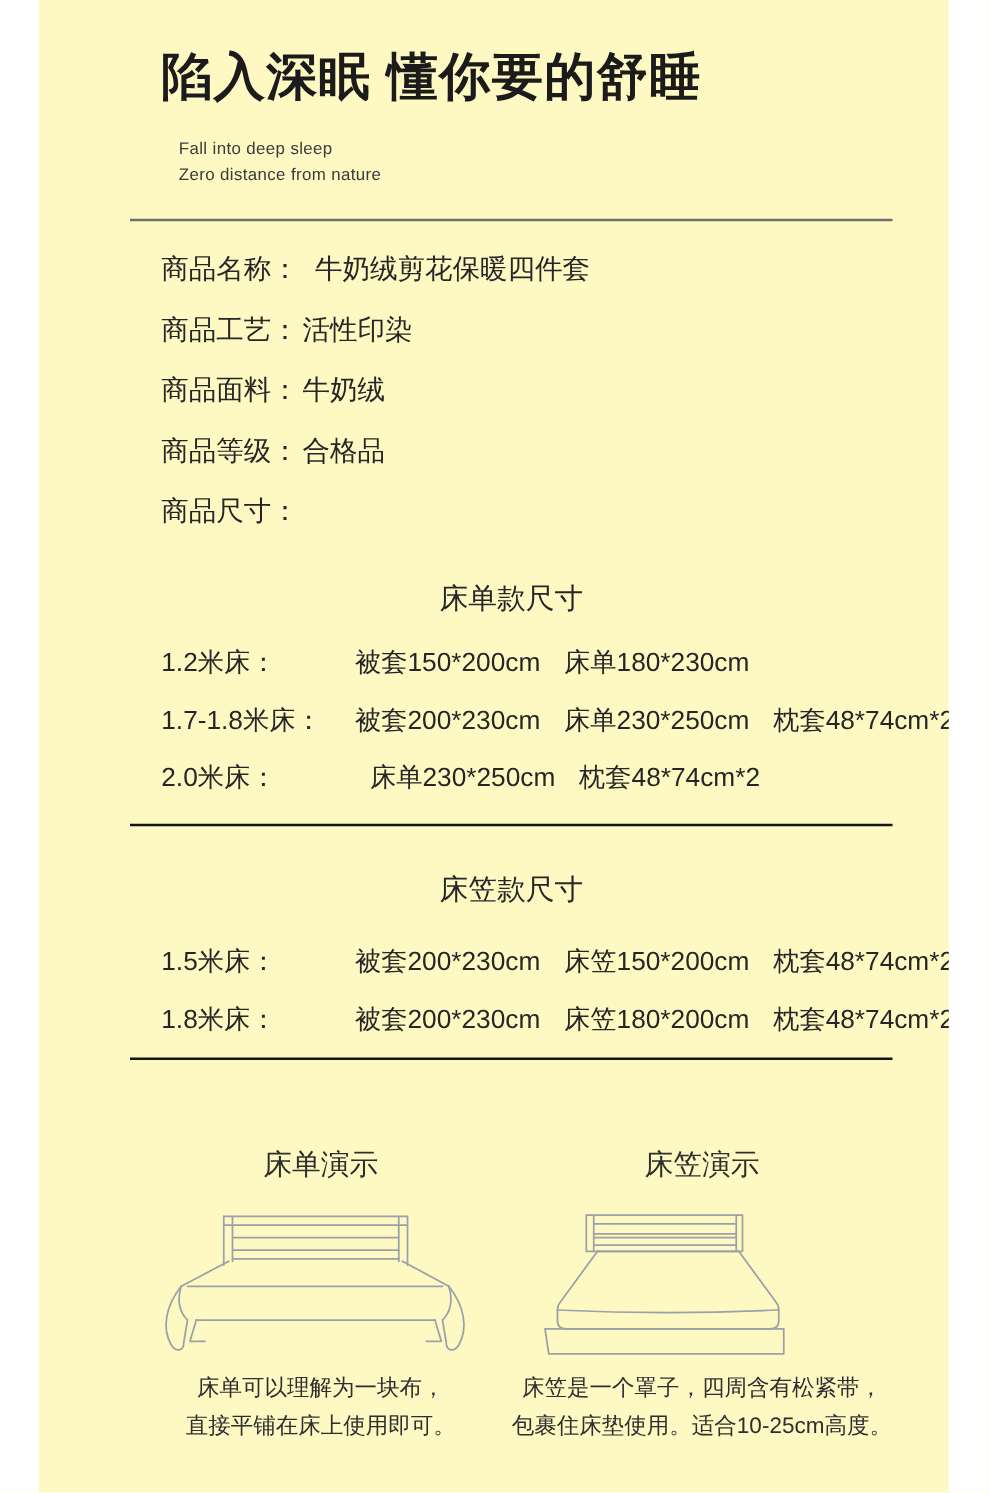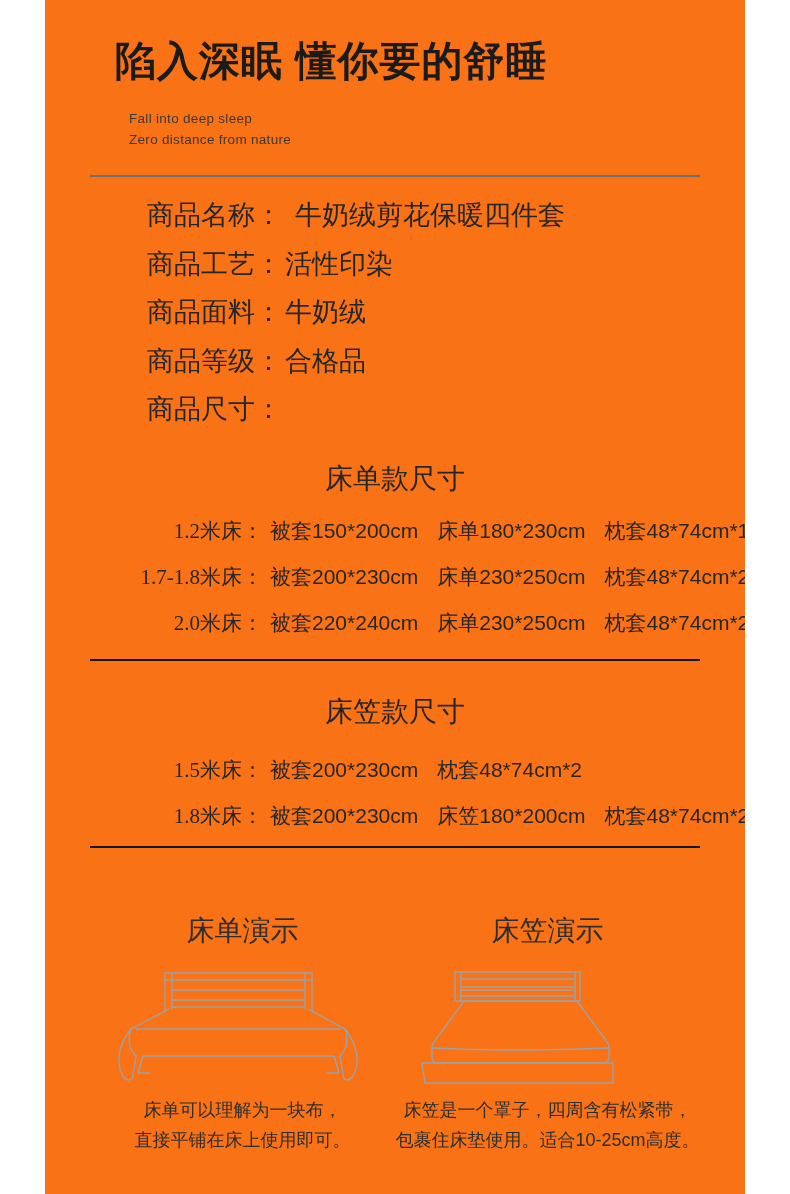--- a/index.html
+++ b/index.html
@@ -1,52 +1,53 @@
 <!DOCTYPE html>
 <html><head>
 <meta charset="utf-8">
 <style>
   html,body{margin:0;padding:0;background:#fff;}
   .page{
-    width:700px;height:1194px;overflow:hidden;background:#f97316;
+    width:700px;height:1194px;overflow:hidden;background:#fef9c3;
     position:relative;margin:0 auto;
     font-family:"Liberation Sans","DejaVu Sans",sans-serif;
     color:#262626;
+    padding-left:28px;
   }
   
   .header{padding:36px 45px 0 70px;}
   .main-title{
     margin:0;font-size:41px;line-height:50px;font-weight:900;
     color:#1b1b1b;letter-spacing:1px;
   }
   .subtitle{margin:22px 0 0 14px;font-size:13.5px;font-weight:normal;color:#3a3a3a;line-height:21px;letter-spacing:.3px;}
   
   .divider{border:none;margin:0 45px;}
   .divider.light{margin-top:25px;border-top:2px solid #6f6f6f;}
   .divider.dark1{margin-top:13px;border-top:2px solid #151515;}
   .divider.dark2{margin-top:7px;border-top:2px solid #151515;}
   
   .info{margin:14px 0 0 70px;}
-  .info-row{font-size:27px;line-height:48.5px;white-space:nowrap;margin-left:32px;}
+  .info-row{font-size:22px;line-height:48.5px;white-space:nowrap;}
   .info-label{color:#262626;}
   .info-value{margin-left:3px;}
   .info-row.first .info-value{margin-left:13px;}
   
-  .size-title{margin:32px 0 0 0;text-align:center;font-size:28px;line-height:26px;font-weight:400;color:#262626;}
+  .size-title{margin:32px 0 0 0;text-align:center;font-size:23px;line-height:26px;font-weight:400;color:#262626;font-family:Liberation Serif, serif;}
   .size-title.fitted{margin-top:38px;}
   .size-table{margin-top:16px;}
   .size-table.fitted{margin-top:22px;}
   .size-row{display:flex;align-items:baseline;padding-left:70px;font-size:21px;line-height:46px;white-space:nowrap;}
-  .size-label{width:148px;text-align:right;flex:none;font-family:Liberation Serif, serif;}
+  .size-label{width:148px;flex:none;}
   .size-item{margin-left:19px;}
   .size-item.one{margin-left:7px;}
   
   .demos{display:flex;margin-top:70px;padding:0 45px;}
   .demo{width:50%;text-align:center;}
-  .demo-title{font-size:28px;line-height:26px;color:#2e2e2e;}
+  .demo-title{font-size:23px;line-height:26px;color:#2e2e2e;}
   .bed-svg{display:block;margin:16px auto 0;}
   .bed-svg path{fill:none;stroke:#9aa1a8;stroke-width:1.4;stroke-linecap:round;stroke-linejoin:round;}
   .demo-caption{margin-top:0;font-size:18px;line-height:30px;color:#2e2e2e;}
 </style>
 </head>
 <body>
 
 <div class="page">
 
   <div class="header">
@@ -76,43 +77,42 @@
       <span class="info-label">商品尺寸：</span><span class="info-value"></span>
     </div>
   </div>
 
   <h2 class="size-title">床单款尺寸</h2>
   <div class="size-table">
     <div class="size-row">
       <span class="size-label">1.2米床：</span>
       <span class="size-item one">被套150*200cm</span>
       <span class="size-item">床单180*230cm</span>
-      <span class="size-item">枕套48*74cm*1</span>
     </div>
     <div class="size-row">
       <span class="size-label">1.7-1.8米床：</span>
       <span class="size-item one">被套200*230cm</span>
       <span class="size-item">床单230*250cm</span>
       <span class="size-item">枕套48*74cm*2</span>
     </div>
     <div class="size-row">
       <span class="size-label">2.0米床：</span>
-      <span class="size-item one">被套220*240cm</span>
       <span class="size-item">床单230*250cm</span>
       <span class="size-item">枕套48*74cm*2</span>
     </div>
   </div>
 
   <hr class="divider dark1">
 
   <h2 class="size-title fitted">床笠款尺寸</h2>
   <div class="size-table fitted">
     <div class="size-row">
       <span class="size-label">1.5米床：</span>
       <span class="size-item one">被套200*230cm</span>
+      <span class="size-item">床笠150*200cm</span>
       <span class="size-item">枕套48*74cm*2</span>
     </div>
     <div class="size-row">
       <span class="size-label">1.8米床：</span>
       <span class="size-item one">被套200*230cm</span>
       <span class="size-item">床笠180*200cm</span>
       <span class="size-item">枕套48*74cm*2</span>
     </div>
   </div>
 

